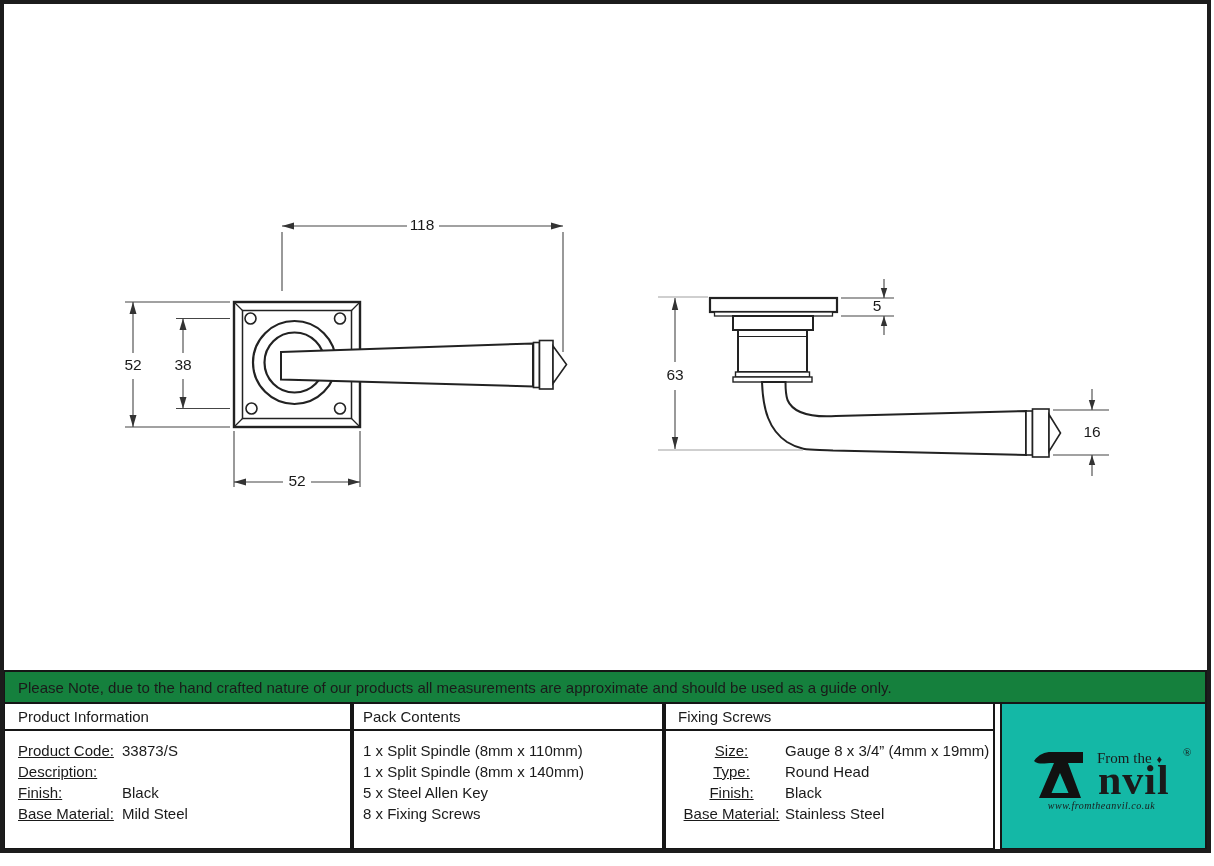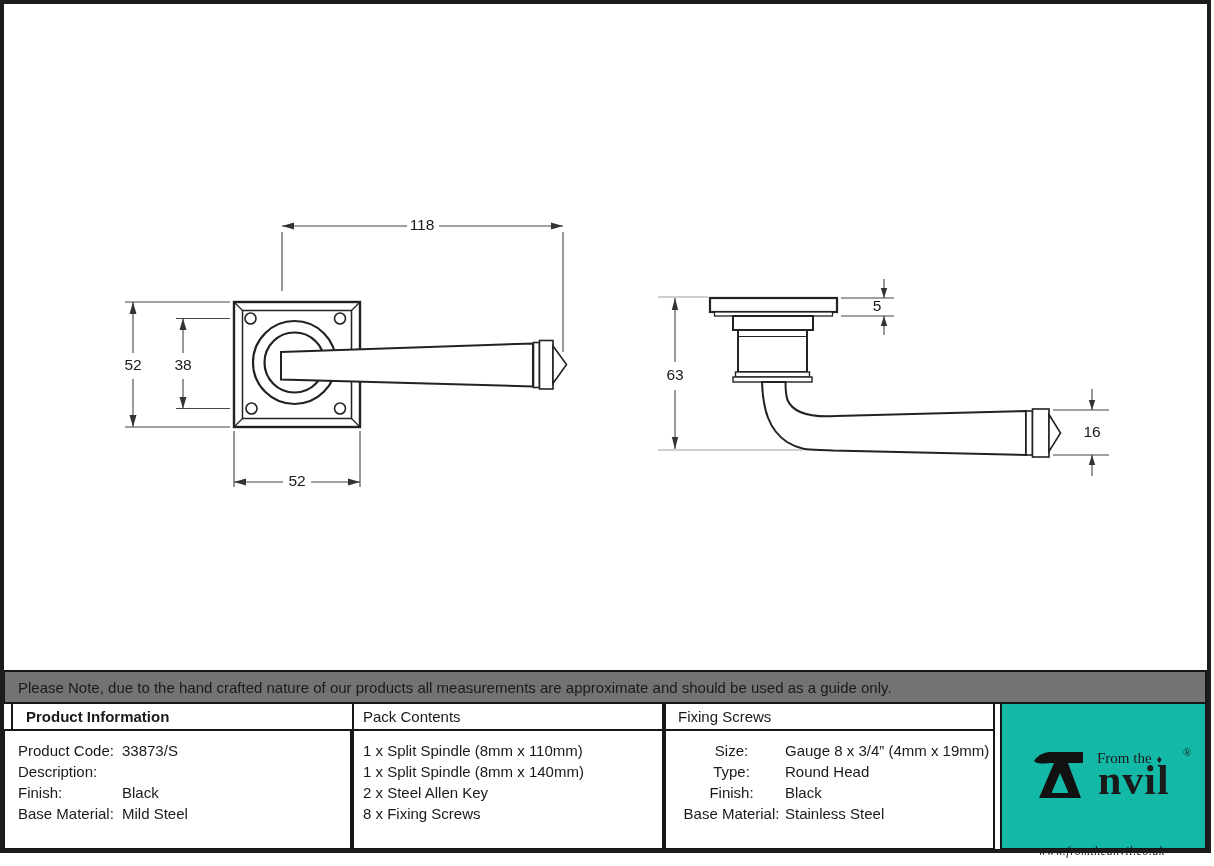--- a/index.html
+++ b/index.html
@@ -12,48 +12,48 @@
   .frame{
     left:0;top:0;width:1211px;height:853px;border:4px solid #1c1c1c;
     box-sizing:border-box;pointer-events:none;
   }
   svg.drawing{left:0;top:0;width:1214px;height:666px;}
   svg text{font-family:"Liberation Sans",sans-serif;font-size:15.5px;fill:#1a1a1a;}
   
   .note-bar{
     left:3px;top:670px;width:1204px;height:34px;border:2px solid #161616;
     box-sizing:border-box;display:flex;align-items:center;padding-left:13px;
-    font-size:15px;background:#737373;
+    font-size:15px;background:#15803d;
   }
   
   .cell{border:2px solid #161616;box-sizing:border-box;background:#fff;font-size:15px;}
   .hcell{display:flex;align-items:center;}
-  .h1{left:11px;top:702px;width:349px;height:29px;padding-left:13px;font-weight:bold;}
+  .h1{left:3px;top:702px;width:349px;height:29px;padding-left:13px;}
   .h2{left:352px;top:702px;width:312px;height:29px;padding-left:9px;}
   .h3{left:664px;top:702px;width:331px;height:29px;padding-left:12px;}
   .b1{left:3px;top:729px;width:349px;height:121px;padding:9px 0 0 13px;}
   .b2{left:352px;top:729px;width:312px;height:121px;padding:9px 0 0 9px;}
   .b3{left:664px;top:729px;width:331px;height:121px;padding:9px 0 0 12px;}
   .kvrow{display:flex;line-height:21px;}
-  .kvrow .k{width:104px;flex:none;}
+  .kvrow .k{width:104px;flex:none;text-decoration:underline;}
   .b3 .kvrow .k{width:107px;text-align:center;}
   .list-line{line-height:21px;}
   
   .logo-box{
     left:1000px;top:702px;width:207px;height:148px;border:2px solid #161616;
     box-sizing:border-box;background:#14b8a6;
   }
   .logo{position:relative;width:100%;height:100%;font-family:"Liberation Serif",serif;}
   .anvil-a{position:absolute;left:32px;top:44px;width:52px;height:52px;}
   .from-the{position:absolute;left:95px;top:46px;font-size:15px;white-space:nowrap;}
   .from-the .diamond{font-size:11px;margin-left:5px;}
   .brand-rest{position:absolute;left:96px;top:55px;font-size:42px;line-height:42px;letter-spacing:1px;font-weight:bold;}
   .registered{position:absolute;left:181px;top:42px;font-size:11px;}
   .website{position:absolute;left:0;right:4px;top:96px;text-align:center;
-    font-style:italic;font-size:12px;letter-spacing:0.5px;margin-top:44px;}
+    font-style:italic;font-size:10px;letter-spacing:0.5px;}
 </style>
 </head>
 <body>
 
 <svg class="drawing abs" viewBox="0 0 1214 666">
 
   <g>
 
     <rect x="234" y="302" width="126" height="125" fill="#fff" stroke="#222" stroke-width="2.4"></rect>
     <rect x="242.5" y="310.5" width="109" height="108" fill="none" stroke="#222" stroke-width="1.5"></rect>
@@ -196,21 +196,21 @@
   </div>
   <div class="kvrow">
     <span class="k">Base Material:</span>
     <span class="v">Mild Steel</span>
   </div>
 </div>
 
 <div class="abs cell b2">
   <div class="list-line">1 x Split Spindle (8mm x 110mm)</div>
   <div class="list-line">1 x Split Spindle (8mm x 140mm)</div>
-  <div class="list-line">2 x Steel Allen Key</div>
+  <div class="list-line">5 x Steel Allen Key</div>
   <div class="list-line">8 x Fixing Screws</div>
 </div>
 
 <div class="abs cell b3">
   <div class="kvrow">
     <span class="k">Size:</span>
     <span class="v">Gauge 8 x 3/4” (4mm x 19mm)</span>
   </div>
   <div class="kvrow">
     <span class="k">Type:</span>

